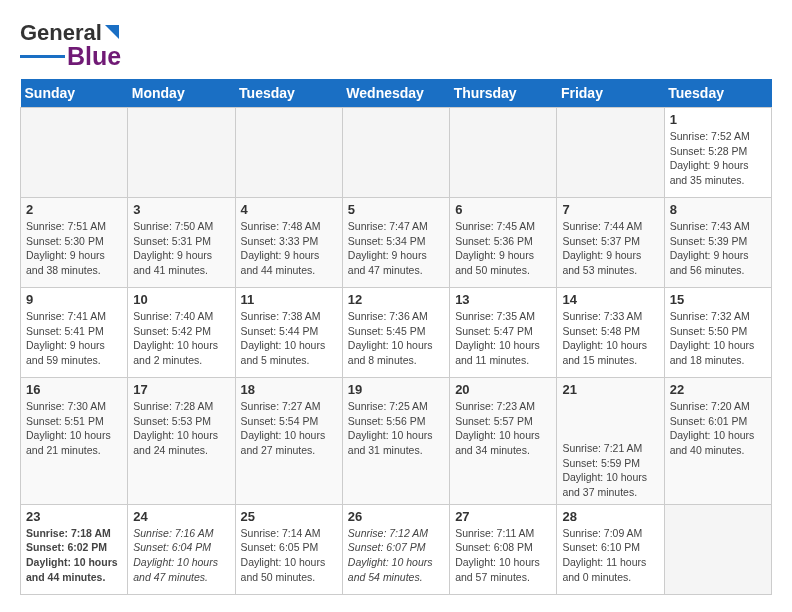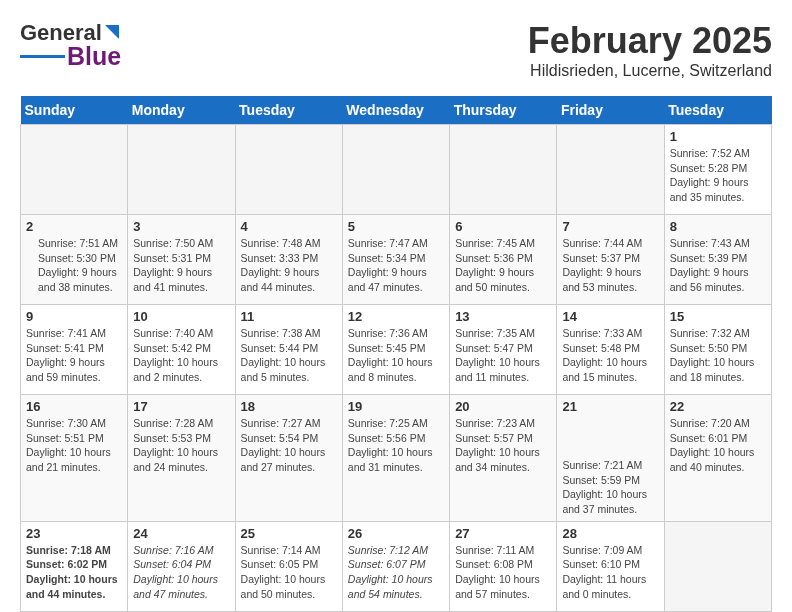--- a/index.html
+++ b/index.html
@@ -7,21 +7,21 @@
       font-family: Arial, sans-serif;
       background: #fff;
       width: 792px;
       min-height: 612px;
       padding: 20px;
     }
     .header {
       display: flex;
       justify-content: space-between;
       align-items: flex-start;
-      margin-bottom: 16px;
+      margin-bottom: 8px;
     }
     .logo {
       display: flex;
       flex-direction: column;
       align-items: flex-start;
     }
     .title-block {
       text-align: right;
     }
     .month-title {
@@ -84,24 +84,20 @@
   <div class="logo">
     <div style="display:flex;align-items:center;">
       <span style="font-size:22px;font-weight:bold;color:#333;">General</span>
       <span style="display:inline-block;width:0;height:0;border-left:0px solid transparent;border-right:14px solid #1a6fc4;border-bottom:14px solid transparent;margin-left:3px;margin-bottom:3px;"></span>
     </div>
     <div style="display:flex;align-items:center;margin-top:-4px;">
       <div style="width:45px;height:3px;background:#1a6fc4;"></div>
       <span style="font-size:25px;font-weight:bold;color:#701a75;margin-left:2px;">Blue</span>
     </div>
   </div>
-  <div class="title-block">
-    <div class="month-title">February 2025</div>
-    <div class="location">Hildisrieden, Lucerne, Switzerland</div>
-  </div>
 </div>
 
 <table>
   <thead>
     <tr>
     <th>Sunday</th>
         <th>Monday</th>
         <th>Tuesday</th>
         <th>Wednesday</th>
         <th>Thursday</th>
@@ -120,21 +116,21 @@
         <td>
           <span class="day-num">1</span>
           <div class="day-info" style="white-space: pre-line;">Sunrise: 7:52 AM
 Sunset: 5:28 PM
 Daylight: 9 hours and 35 minutes.</div>
         </td>
       </tr>
       <tr>
         <td>
           <span class="day-num">2</span>
-          <div class="day-info" style="white-space: pre-line; margin-left: 12px;">Sunrise: 7:51 AM
+          <div class="day-info" style="white-space: pre-line;">Sunrise: 7:51 AM
 Sunset: 5:30 PM
 Daylight: 9 hours and 38 minutes.</div>
         </td>
         <td>
           <span class="day-num">3</span>
           <div class="day-info" style="white-space: pre-line;">Sunrise: 7:50 AM
 Sunset: 5:31 PM
 Daylight: 9 hours and 41 minutes.</div>
         </td>
         <td>

